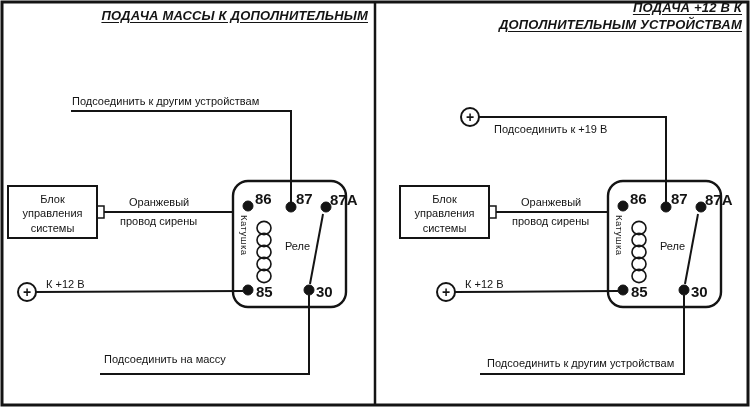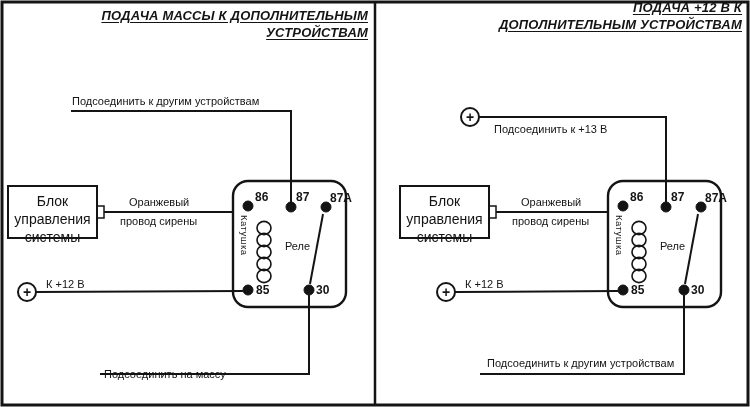--- a/index.html
+++ b/index.html
@@ -7,24 +7,24 @@
     position:relative;width:750px;height:407px;background:#ffffff;
     font-family:"Liberation Sans",sans-serif;color:#141414;overflow:hidden;
   }
   #wires{position:absolute;left:0;top:0;}
   .title{
     position:absolute;text-align:right;font-size:13px;font-weight:700;
     font-style:italic;line-height:1.3;letter-spacing:0.2px;
   }
   .title span{display:block;text-decoration:underline;text-underline-offset:2px;}
   .label{position:absolute;white-space:nowrap;font-size:11px;font-weight:400;}
-  .term{position:absolute;white-space:nowrap;font-size:12px;font-weight:700;}
+  .term{position:absolute;white-space:nowrap;font-size:15px;font-weight:700;}
   .plus{position:absolute;width:18px;text-align:center;font-size:14px;font-weight:700;line-height:16px;}
   .vert{position:absolute;writing-mode:vertical-rl;font-size:9.5px;letter-spacing:0.5px;}
-  .cu{position:absolute;width:81px;text-align:center;font-size:14px;line-height:1.3;}
+  .cu{position:absolute;width:81px;text-align:center;font-size:11px;line-height:1.3;}
 </style>
 </head>
 <body>
 
 <div id="stage">
 
   <svg id="wires" width="750" height="407" viewBox="0 0 750 407">
     <g stroke="#141414" fill="none">
 
       <rect x="2" y="2" width="746" height="403" stroke-width="3"></rect>
@@ -76,43 +76,42 @@
         <line x1="698" y1="214" x2="685" y2="284" stroke-width="2"></line>
         <circle cx="446" cy="292" r="9" stroke-width="2"></circle>
         <line x1="455" y1="292" x2="618" y2="291" stroke-width="2"></line>
         <path d="M684 295 V374 H480" stroke-width="2"></path>
       </g>
     </g>
   </svg>
 
   <div class="title" style="left:63px;top:8px;width:305px;">
     <span>ПОДАЧА МАССЫ К ДОПОЛНИТЕЛЬНЫМ</span>
-    <span>УСТРОЙСТВАМ</span>
   </div>
   <div class="label" style="left:72px;top:95px;">Подсоединить к другим устройствам</div>
   <div class="cu" style="left:12px;top:192px;">Блок управления системы</div>
   <div class="label" style="left:129px;top:196px;">Оранжевый</div>
   <div class="label" style="left:120px;top:215px;">провод сирены</div>
   <div class="term" style="left:255px;top:190px;">86</div>
   <div class="term" style="left:296px;top:190px;">87</div>
   <div class="term" style="left:330px;top:191px;">87A</div>
   <div class="vert" style="left:239px;top:215px;">Катушка</div>
   <div class="label" style="left:285px;top:240px;">Реле</div>
   <div class="term" style="left:256px;top:283px;">85</div>
   <div class="term" style="left:316px;top:283px;">30</div>
   <div class="plus" style="left:18px;top:284px;">+</div>
   <div class="label" style="left:46px;top:278px;">К +12 В</div>
-  <div class="label" style="left:104px;top:368px;">Подсоединить на массу</div>
+  <div class="label" style="left:104px;top:353px;">Подсоединить на массу</div>
 
   <div class="title" style="left:437px;top:0;width:305px;">
     <span>ПОДАЧА +12 В К</span>
     <span>ДОПОЛНИТЕЛЬНЫМ УСТРОЙСТВАМ</span>
   </div>
   <div class="plus" style="left:461px;top:109px;">+</div>
-  <div class="label" style="left:494px;top:123px;">Подсоединить к +13 В</div>
+  <div class="label" style="left:494px;top:123px;">Подсоединить к +19 В</div>
   <div class="cu" style="left:404px;top:192px;">Блок управления системы</div>
   <div class="label" style="left:521px;top:196px;">Оранжевый</div>
   <div class="label" style="left:512px;top:215px;">провод сирены</div>
   <div class="term" style="left:630px;top:190px;">86</div>
   <div class="term" style="left:671px;top:190px;">87</div>
   <div class="term" style="left:705px;top:191px;">87A</div>
   <div class="vert" style="left:614px;top:215px;">Катушка</div>
   <div class="label" style="left:660px;top:240px;">Реле</div>
   <div class="term" style="left:631px;top:283px;">85</div>
   <div class="term" style="left:691px;top:283px;">30</div>

